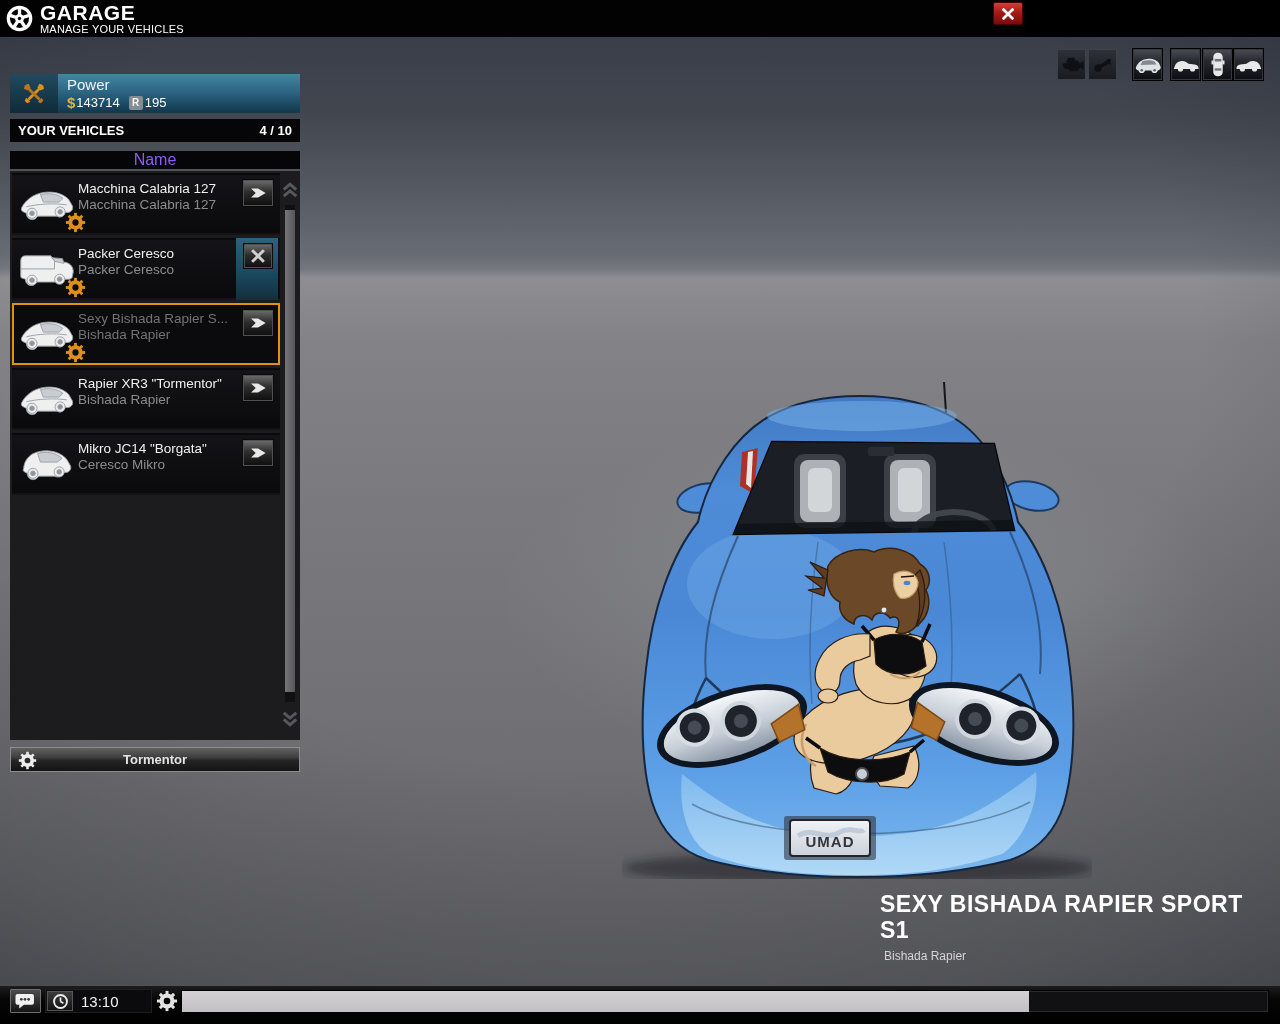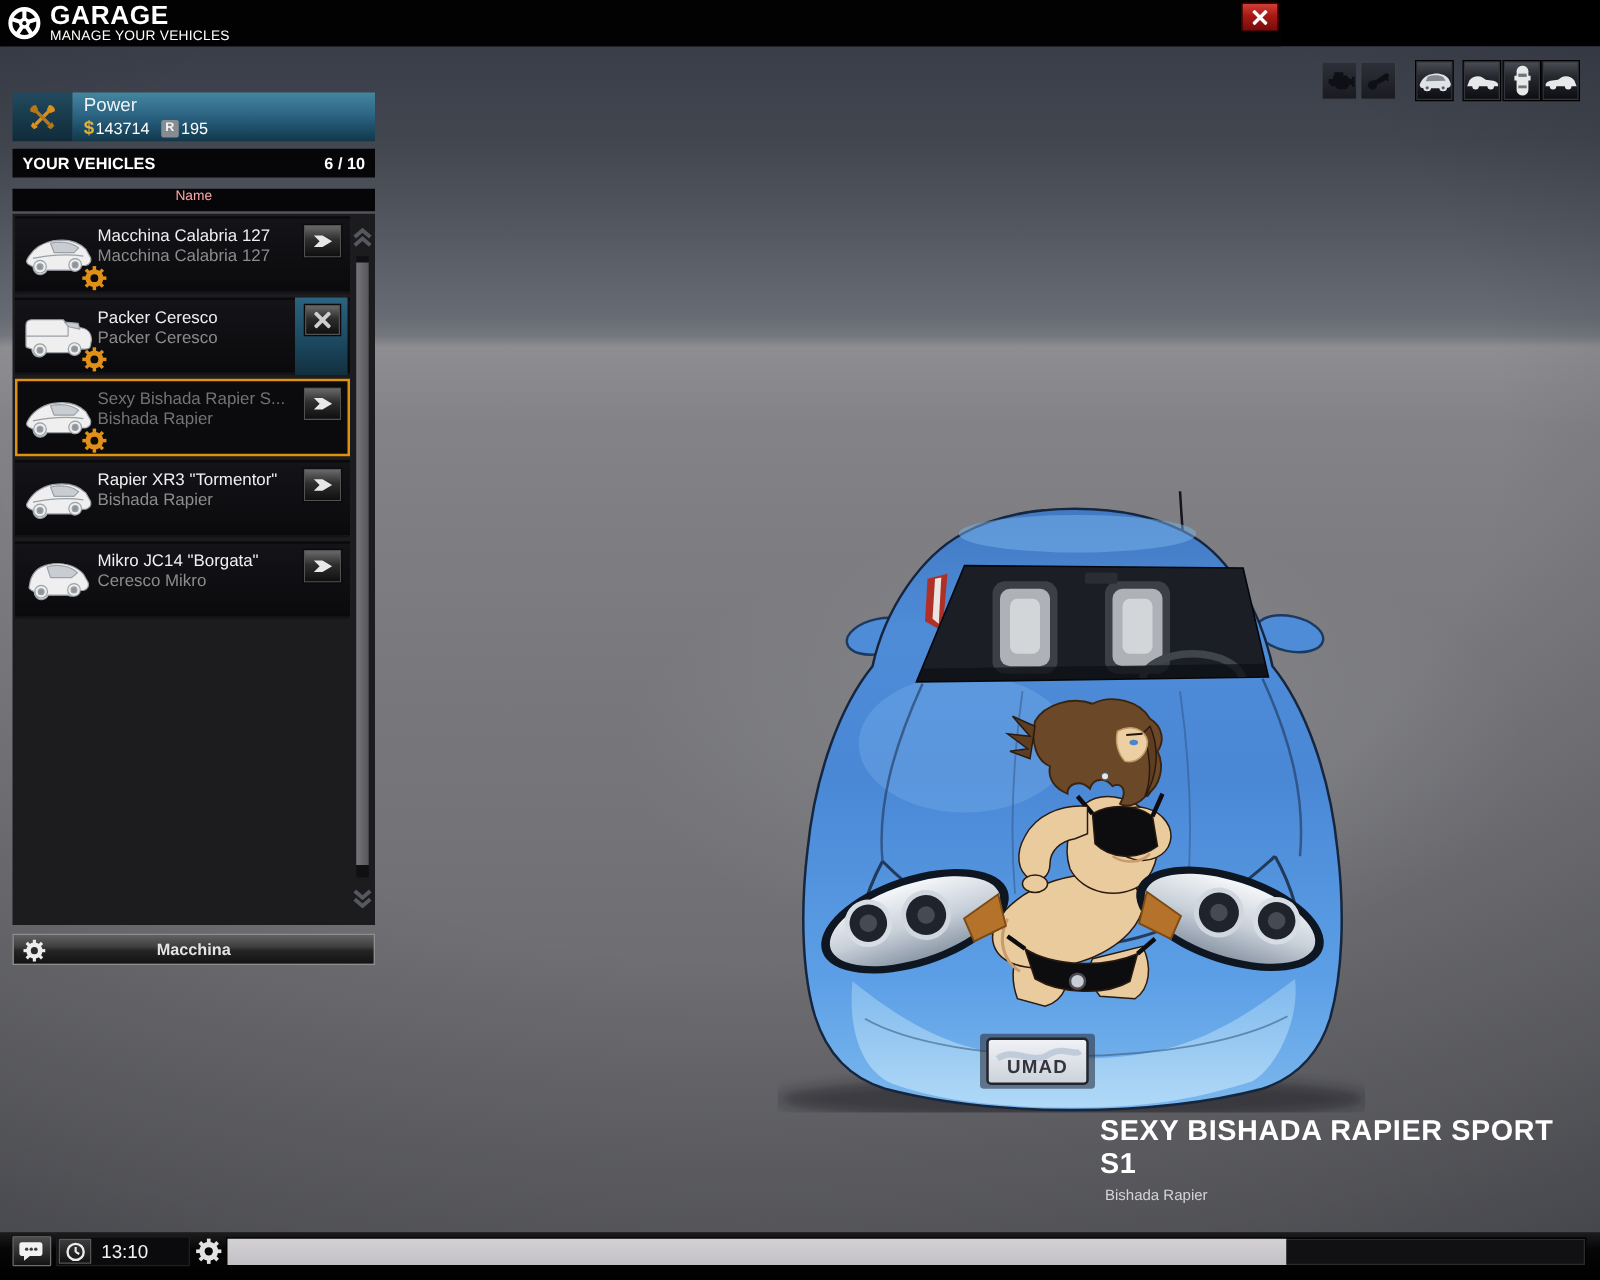--- a/index.html
+++ b/index.html
@@ -41,22 +41,22 @@
   .wallet-row { font-size:13px; color:#fff; display:flex; align-items:center; margin-top:1px; }
   .cash-sym { color:#e2b33c; font-weight:bold; font-size:15px; margin-right:1px; }
   .r-badge { display:inline-flex; align-items:center; justify-content:center; width:14px; height:14px;
     background:#868c92; color:#f4f4f4; font-size:10px; font-weight:bold; border-radius:2px; margin:0 2px 0 9px; }
   .yv-bar { height:23px; background:rgba(2,2,4,.94); color:#fff; font-weight:bold; font-size:13px;
     display:flex; align-items:center; justify-content:space-between; padding:0 8px; margin-bottom:9px; }
   .gbtn { position:relative; height:22px; border:1px solid #8d8d8d;
     background:linear-gradient(180deg,#616161 0%,#3f3f3f 40%,#242424 55%,#131313 100%);
     color:#e4e4e4; font-weight:bold; font-size:13px; display:flex; align-items:center; justify-content:center; }
   .gbtn.addnew { margin-bottom:7px; }
-  .name-bar { height:18px; background:#060608; color:#fca5a5; font-size:11px;
-    display:flex; justify-content:center; margin-bottom:2px; }
+  .name-bar { height:18px; background:#060608; color:#8b5cf6; font-size:16px;
+    display:flex; align-items:center; justify-content:center; margin-bottom:2px; }
 
   .list { position:relative; height:569px; background:#1c1c1f; padding:2px 0 0 2px; }
   .rows { width:268px; }
   .row { position:relative; height:62px; margin-bottom:3px;
     background:linear-gradient(180deg,#141418,#0a0a0d); border:2px solid rgba(0,0,0,0); }
   .row.selected { border-color:#e0920e; background:#0b0b0d; }
   .thumb { position:absolute; left:3px; top:7px; width:60px; height:42px; }
   .row-gear { position:absolute; left:51px; top:37px; width:21px; height:21px; color:#e09018; --hole:#0c0c0e; }
   .row-title { position:absolute; left:64px; top:6px; font-size:13.5px; color:#f0f0f0; white-space:nowrap; }
   .row-sub { position:absolute; left:64px; top:22px; font-size:13.5px; color:#8c8c8c; white-space:nowrap; }
@@ -95,21 +95,21 @@
     border:1px solid #1f1f22; display:flex; align-items:center;text-align:center; }
   .clock-tile { width:26px; height:20px; margin-left:1px; background:linear-gradient(180deg,#3c3c3c,#121212);
     border:1px solid #565656; display:flex; align-items:center; justify-content:center; }
   .time-text { padding-left:8px; font-size:15px; color:#f2f2f2; }
   .bar-gear { position:absolute; left:156px; top:4px; width:22px; height:22px; color:#e2e2e2; --hole:#060606; }
   .progress { position:absolute; left:181px; top:4px; width:1088px; height:23px; background:#111113;
     border:1px solid #000; box-shadow:inset 0 0 0 1px #2c2c2e; }
   .progress-fill { height:100%; width:78%; background:linear-gradient(180deg,#d4d1d5,#c3c0c5); }
 
   
-  .car-wrap { position:absolute; left:622px; top:385px; width:470px; height:505px; }
+  .car-wrap { position:absolute; left:622px; top:374px; width:470px; height:505px; }
   svg.icon { display:block; }
 </style>
 </head>
 <body>
 
 <svg width="0" height="0" style="position:absolute">
   <defs>
     <symbol id="sym-gear" viewBox="0 0 24 24">
       <g fill="currentColor">
         <rect x="10.4" y="1" width="3.2" height="22"></rect>
@@ -438,21 +438,21 @@
           <span class="cash-sym">$</span>
           <span>143714</span>
           <span class="r-badge">R</span>
           <span>195</span>
         </div>
       </div>
     </div>
 
     <div class="yv-bar">
       <span>YOUR VEHICLES</span>
-      <span>6 / 10</span>
+      <span>4 / 10</span>
     </div>
 
 
     <div class="name-bar">
       <span>Name</span>
     </div>
 
     <div class="list">
       <div class="rows">
 
@@ -548,21 +548,21 @@
               <use href="#sym-chevrons"></use>
             </svg>
         </div>
       </div>
     </div>
 
     <div class="gbtn customize">
       <svg class="cust-gear icon" viewBox="0 0 24 24">
           <use href="#sym-gear"></use>
         </svg>
-      <span>Macchina</span>
+      <span>Tormentor</span>
     </div>
   </div>
 
   <div class="veh-title">SEXY BISHADA RAPIER SPORT S1</div>
   <div class="veh-sub">Bishada Rapier</div>
 
   <div class="bottombar">
     <div class="chat-btn">
       <svg class="icon" width="22" height="19" viewBox="0 0 26 22">
           <use href="#sym-chat"></use>

